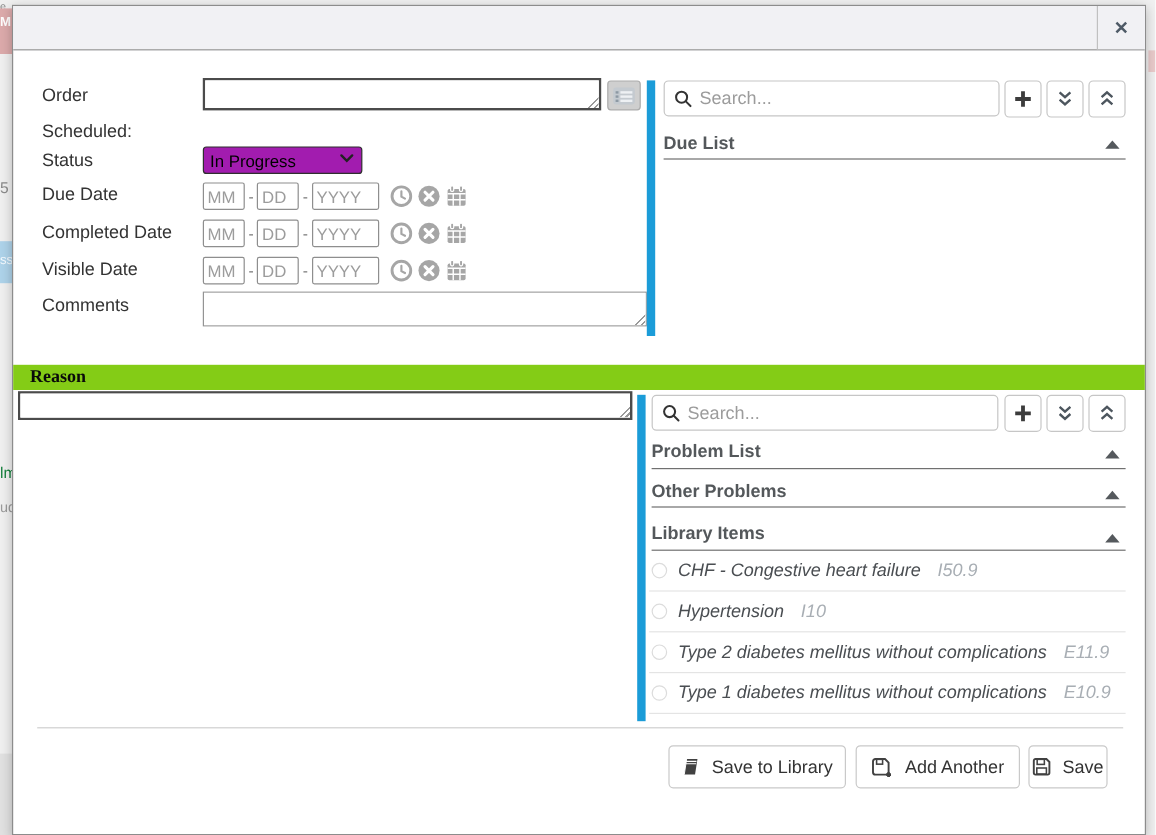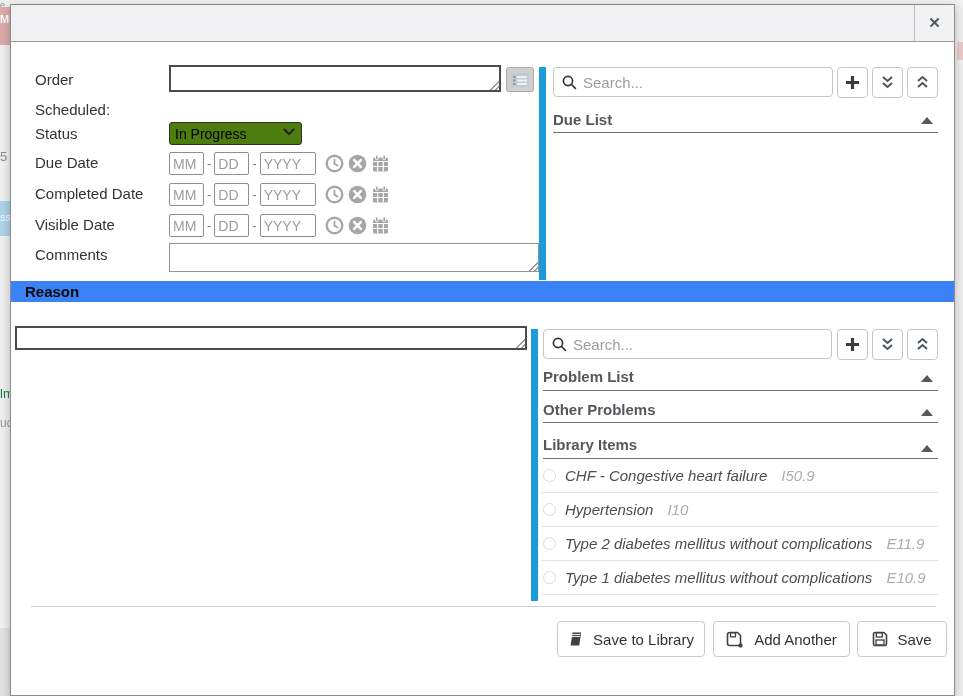--- a/index.html
+++ b/index.html
@@ -36,36 +36,36 @@
           clip-path:polygon(100% 0,100% 100%,0 100%);
           background:repeating-linear-gradient(-45deg, rgba(0,0,0,0) 0 2px, #9a9a9a 2px 3.4px); }
   .order-wrap    { left:158px; top:60px;  width:332px; height:27px; }
   .comments-wrap { left:158px; top:238px; width:370px; height:29px; }
   .reason-wrap   { left:4px;   top:321px; width:512px; height:24px; }
 
   .list-btn { position:absolute; left:495px; top:62px; width:28px; height:25px; background:#cfcfcf;
               border:1px solid #ababab; border-radius:3px; cursor:pointer; padding:0; }
 
   .status-select { position:absolute; left:158px; top:117px; width:133px; height:23px; border:1px solid #2f2f2f;
-                   border-radius:3px; background:#4d7c0f; font-family:"Liberation Sans",sans-serif; font-size:14px; color:#000;
+                   border-radius:3px; background:#a21caf; font-family:"Liberation Sans",sans-serif; font-size:14px; color:#000;
                    padding:0 20px 0 5px; appearance:none; -webkit-appearance:none; }
   .select-caret { position:absolute; left:272px; top:123px; pointer-events:none; }
 
   .date-row { position:absolute; left:158px; height:23px; display:flex; align-items:center; gap:3px; }
   .dr1 { top:147px; } .dr2 { top:178px; } .dr3 { top:209px; }
   .dinput { height:23px; border:1px solid #8e8e8e; border-radius:2px; font-family:"Liberation Sans",sans-serif;
             font-size:14px; color:#444; padding:0 3px; }
   .dinput::placeholder, .search-input::placeholder { color:#9c9c9c; opacity:1; }
   .dmm { width:35px; } .ddd { width:35px; } .dyy { width:56px; }
   .dsep { color:#777; font-size:13px; }
   .dicons { display:flex; align-items:center; gap:4px; margin-left:6px; }
   .dicon { width:19px; height:19px; display:inline-flex; cursor:pointer; }
 
   
-  .reason-bar { position:absolute; left:0; top:276px; width:100%; height:21px; background:#3b82f6; }
+  .reason-bar { position:absolute; left:0; top:299px; width:100%; height:21px; background:#84cc16;font-family:Liberation Serif, serif; }
   .reason-bar span { position:absolute; left:14px; line-height:21px; font-size:15px; font-weight:bold; color:#0a0a0a; }
 
   
   .vbar { position:absolute; width:7px; background:#1b9cd8; }
   .vbar1 { left:528px; top:62px;  height:213px; }
   .vbar2 { left:520px; top:324px; height:272px; }
 
   .searchbox { position:absolute; height:30px; border:1px solid #c6c6c6; border-radius:4px; background:#fff;
                display:flex; align-items:center; padding:0 8px; gap:6px; }
   .sb1 { left:542px; top:62px;  width:280px; }
@@ -95,21 +95,21 @@
   .item-name { font-size:15px; color:#4a4e52; white-space:nowrap; }
   .item-code { font-size:15px; color:#a8aeb4; margin-left:5px; }
 
   
   .footer-divider { position:absolute; left:20px; top:601px; width:905px; border-top:1px solid #cfcfcf; }
   .fbtn { position:absolute; top:616px; height:36px; border:1px solid #c9c9c9; border-radius:4px; background:#fff;
           color:#333; font-family:"Liberation Sans",sans-serif; font-size:15px; cursor:pointer;
           display:flex; align-items:center; justify-content:center; gap:9px; }
   .fb-lib  { left:546px; width:148px; }
   .fb-add  { left:702px; width:137px; }
-  .fb-save { left:846px; width:90px;  }
+  .fb-save { left:846px; width:66px;  }
 </style>
 </head>
 <body>
 
 <div class="stage">
 
   <div class="frag frag-top">e</div>
   <div class="frag frag-pink">M</div>
   <div class="frag frag-five">5</div>
   <div class="frag frag-blue">ss</div>

